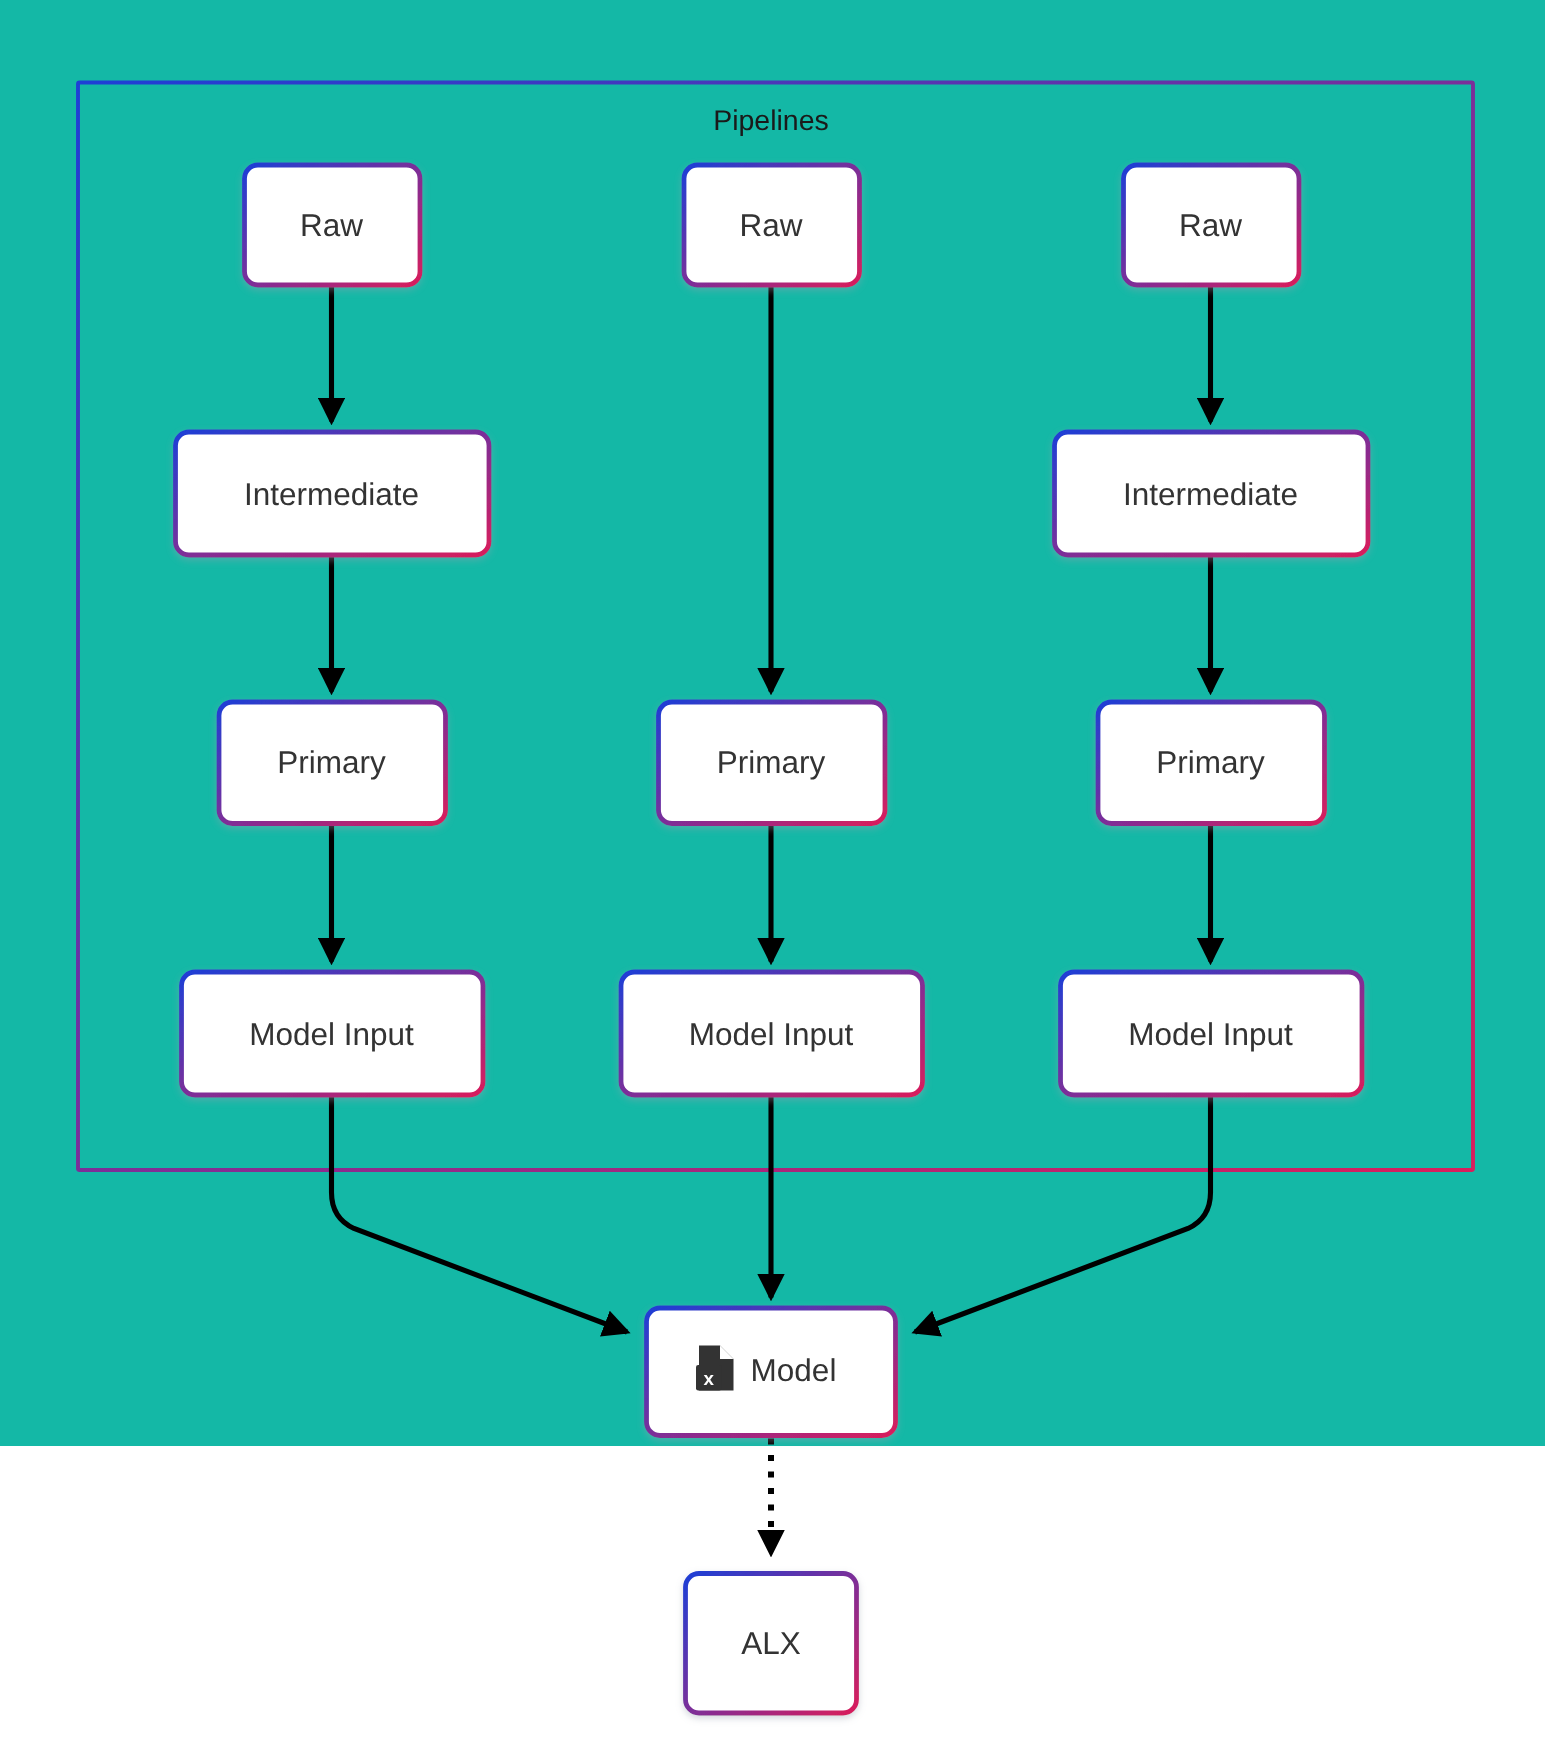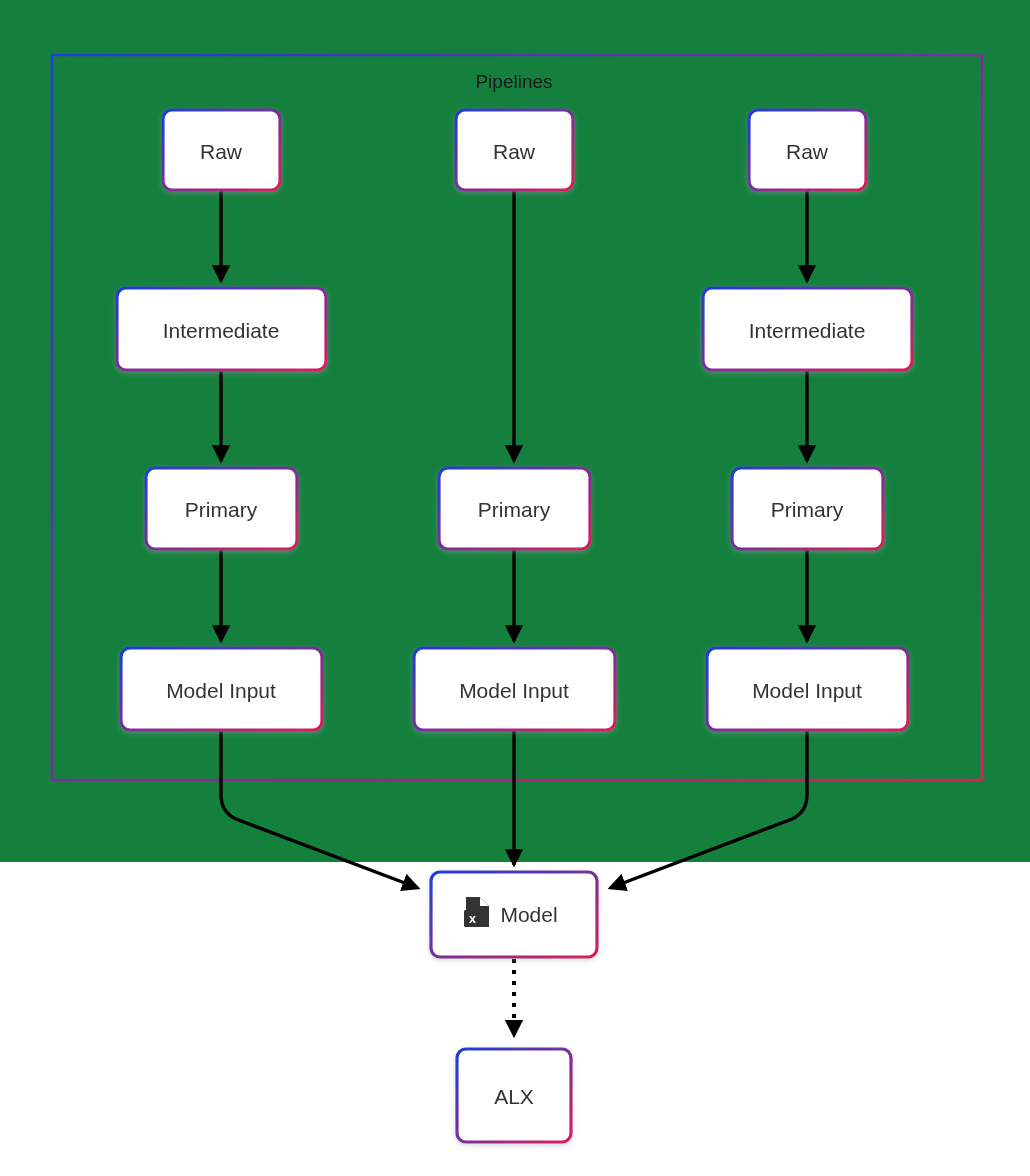--- a/index.html
+++ b/index.html
@@ -9,22 +9,22 @@
   }
   body {
     width: 1030px;
     height: 1176px;
     font-family: "Liberation Sans", sans-serif;
     overflow: hidden;
   }
   #diagram-root {
     position: relative;
     width: 1030px;
-    height: 862px;
-    background: #15803d;
+    height: 964px;
+    background: #14b8a6;
   }
   svg#flow {
     display: block;
     width: 1030px;
     height: 1176px;
   }
   .node-label {
     font-family: "Liberation Sans", sans-serif;
     font-size: 21px;
     fill: #333333;

